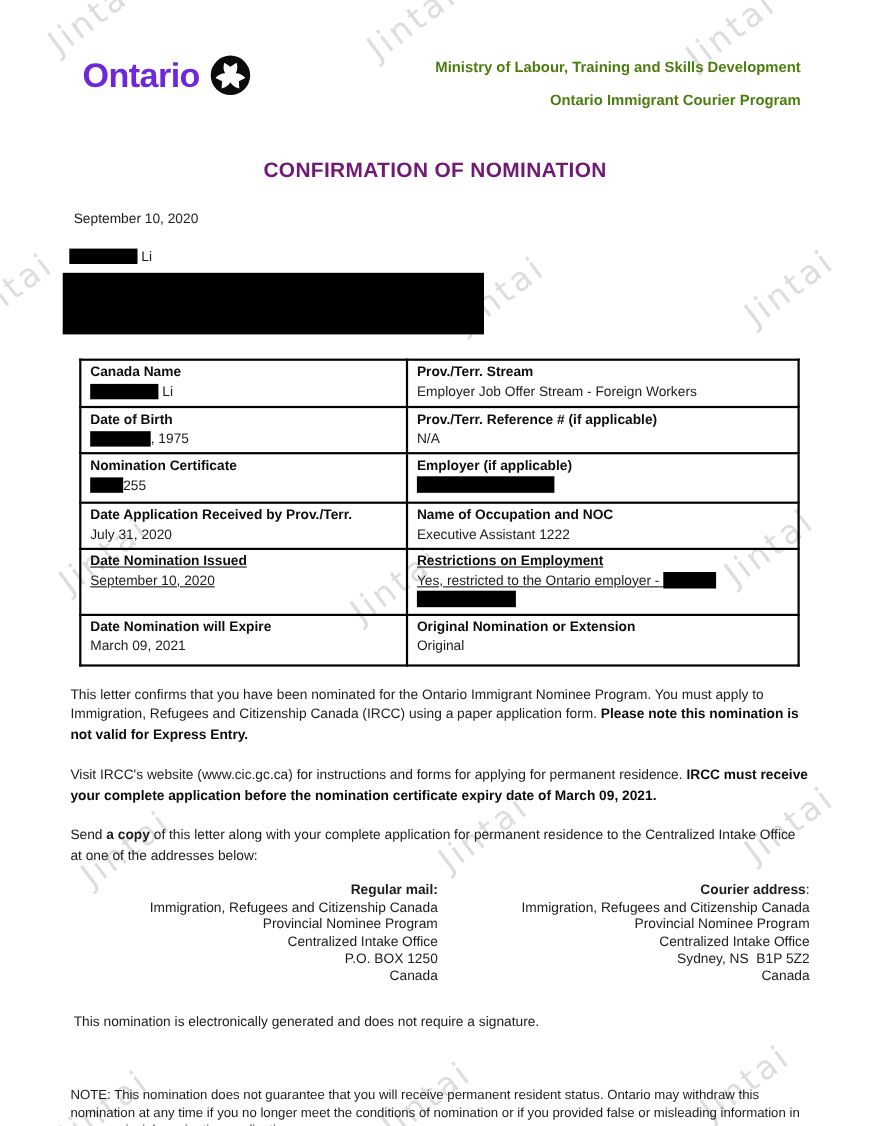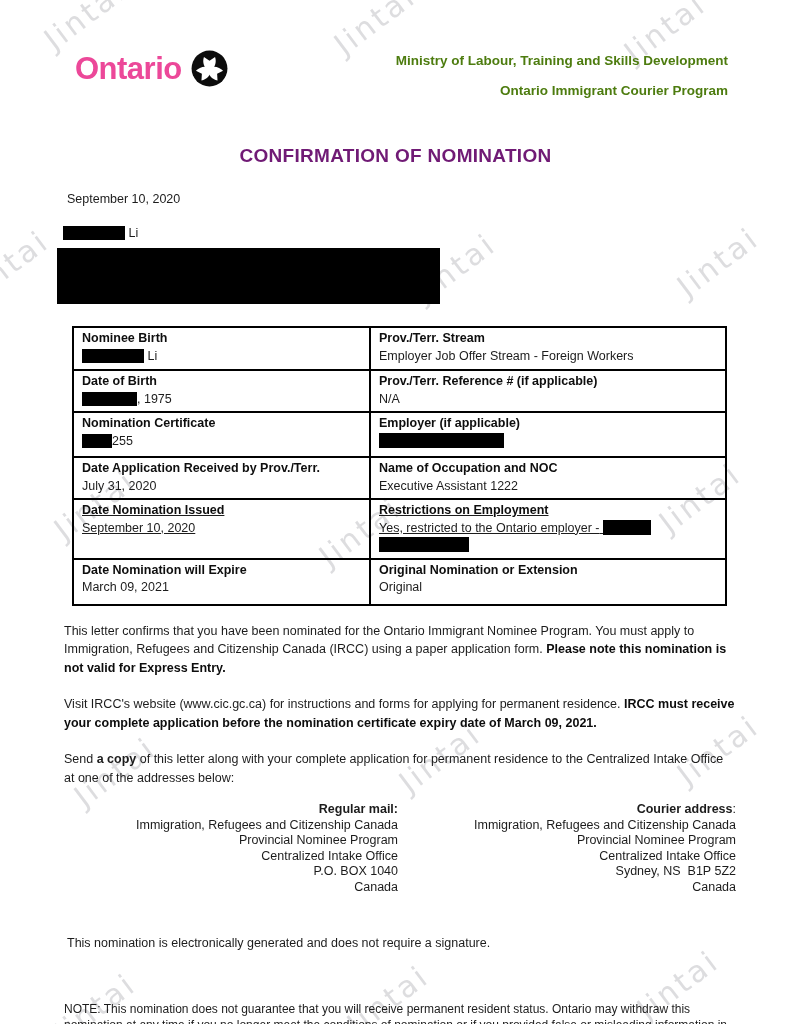--- a/index.html
+++ b/index.html
@@ -13,21 +13,21 @@
   .wm {
     position:absolute; transform:translate(-50%,-50%) rotate(-37deg);
     font-family:"DejaVu Sans", sans-serif; font-size:30px; letter-spacing:3px;
     color:#c9c9cd; opacity:.62; white-space:nowrap; user-select:none;
   }
   .content { position:relative; z-index:1; }
 
   
   .header { display:flex; justify-content:space-between; align-items:flex-start; padding:50px 63px 0 75px; }
   .logo { display:flex; align-items:center; gap:9px; }
-  .logo-text { font-size:31px; font-weight:bold; letter-spacing:-0.5px; color:#ec4899; }
+  .logo-text { font-size:31px; font-weight:bold; letter-spacing:-0.5px; color:#6d28d9; }
   .ministry { text-align:right; font-size:13.5px; font-weight:bold; color:#4d7c0f; padding-top:3px; }
   .ministry .line2 { margin-top:15px; }
 
   
   .doc-title { text-align:center; font-size:19px; font-weight:bold; letter-spacing:.3px; margin-top:47px; color:#701a75; }
 
   .body-text { font-size:12.5px; line-height:18.5px; }
   .date-line { padding-left:67px; margin-top:23px; }
   .name-line { padding-left:63px; margin-top:15px; }
   .redact { display:inline-block; background:#000; height:14px; vertical-align:text-bottom; }
@@ -49,21 +49,21 @@
   .p2 { margin-top:18px; }
   .p3 { margin-top:18px; }
   .para b { color:#0d0d0d; }
   .emph-underline { font-weight:bold; }
 
   
   .addresses { display:flex; margin-top:15px; padding:0 55px 0 60px; }
   .addr-col { flex:1; text-align:right; font-size:12.5px; line-height:15.5px; }
   .addr-heading { font-weight:bold; }
 
-  .sig-line { padding-left:67px; margin-top:39px; }
+  .sig-line { padding-left:67px; margin-top:25px; }
   .footer-note { padding:0 48px 0 64px; margin-top:48px; font-size:12px; line-height:16px; }
 </style>
 </head>
 <body>
 
 <div class="page">
   <div class="wm-layer">
       <span class="wm" style="left: 85px; top: 15px; color: rgb(201, 201, 205);">Jintai</span>
       <span class="wm" style="left: 375px; top: 20px; color: rgb(201, 201, 205);">Jintai</span>
       <span class="wm" style="left: 665px; top: 28px; color: rgb(201, 201, 205);">Jintai</span>
@@ -109,21 +109,21 @@
     <div class="body-text name-line">
       <span class="redact" style="width:62px;"></span>
       <span>Li</span>
     </div>
     <div class="redact-big"></div>
 
     <table class="nom">
       <tbody>
           <tr class="h40">
         <td class="lcol">
-          <div class="lbl">Nominee Birth</div>
+          <div class="lbl">Canada Name</div>
           <div class="val"><span class="redact" style="width:62px;"></span> <span>Li</span></div>
         </td>
         <td class="rcol">
           <div class="lbl">Prov./Terr. Stream</div>
           <div class="val">Employer Job Offer Stream - Foreign Workers</div>
         </td>
       </tr>
       <tr class="h36">
         <td class="lcol">
           <div class="lbl">Date of Birth</div>
@@ -184,21 +184,21 @@
     <p class="body-text para p2"><span>Visit IRCC's website (www.cic.gc.ca) for instructions and forms for applying for permanent residence. </span><b>IRCC must receive your complete application before the nomination certificate expiry date of March 09, 2021.</b></p>
 
     <p class="body-text para p3"><span>Send </span><span class="emph-underline">a copy</span><span> of this letter along with your complete application for permanent residence to the Centralized Intake Office at one of the addresses below:</span></p>
 
     <div class="addresses">
       <div class="addr-col">
         <div class="addr-heading">Regular mail:</div>
         <div>Immigration, Refugees and Citizenship Canada</div>
         <div>Provincial Nominee Program</div>
         <div>Centralized Intake Office</div>
-        <div>P.O. BOX 1040</div>
+        <div>P.O. BOX 1250</div>
         <div>Canada</div>
       </div>
       <div class="addr-col">
         <div><span class="addr-heading">Courier address</span><span>:</span></div>
         <div>Immigration, Refugees and Citizenship Canada</div>
         <div>Provincial Nominee Program</div>
         <div>Centralized Intake Office</div>
         <div>Sydney, NS&nbsp; B1P 5Z2</div>
         <div>Canada</div>
       </div>

